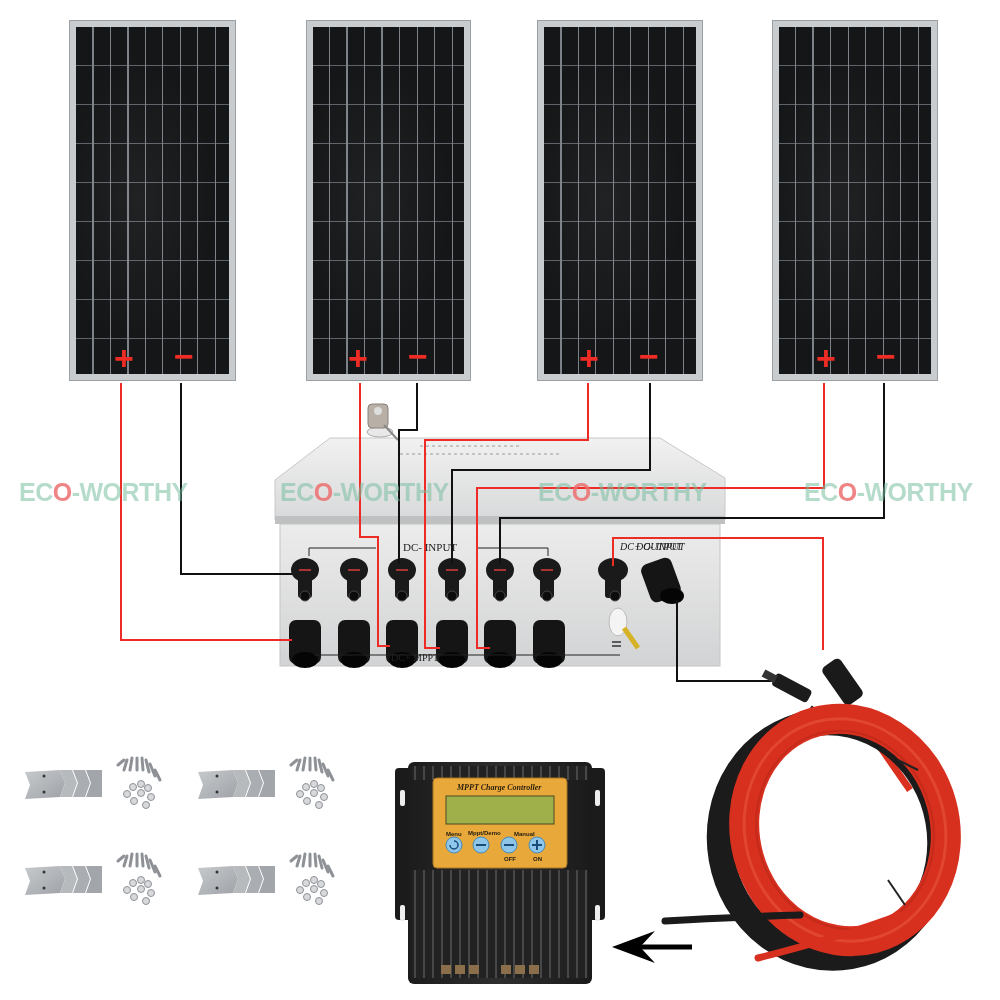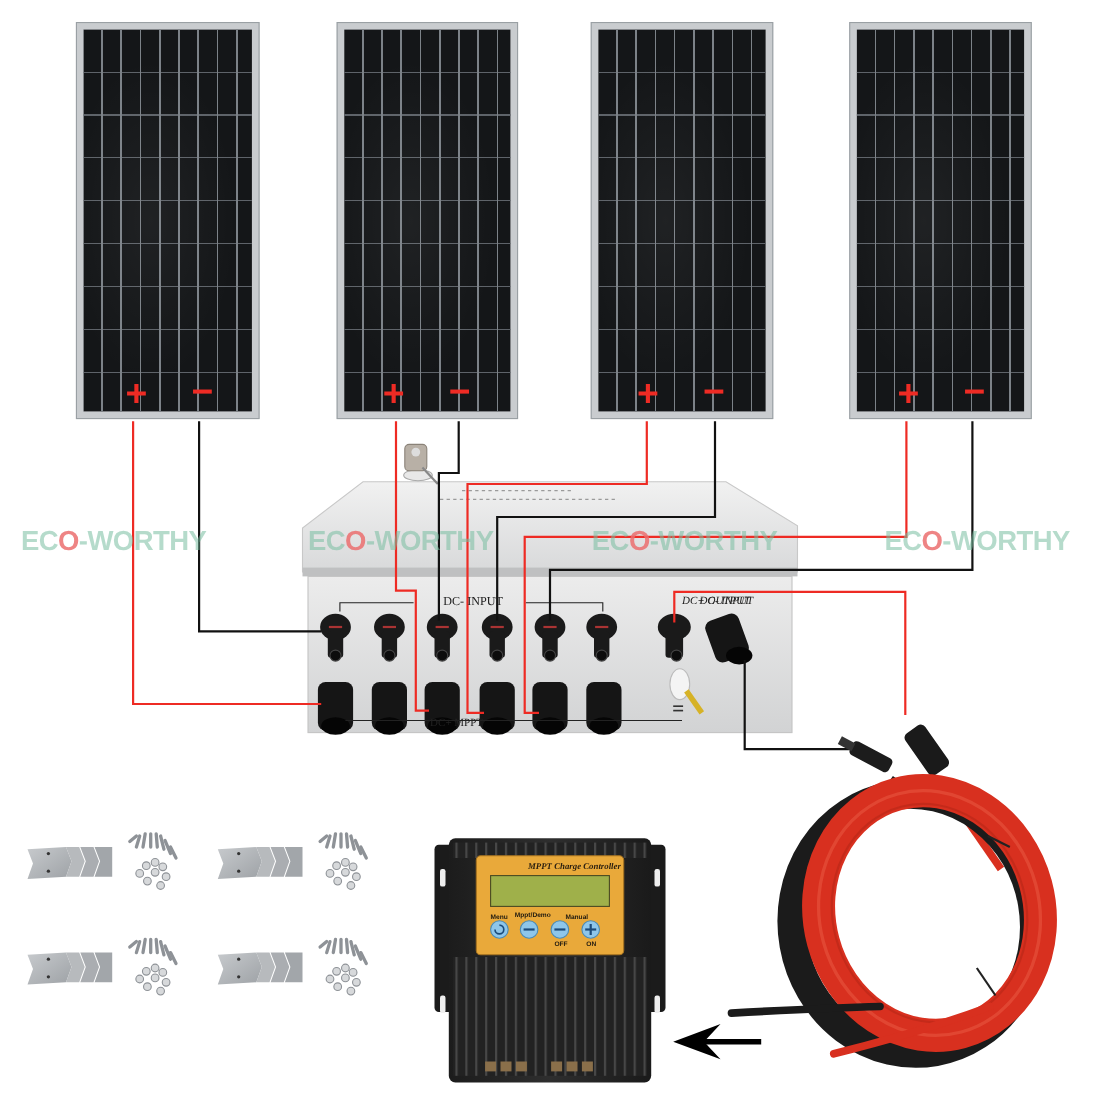--- a/index.html
+++ b/index.html
@@ -301,21 +301,21 @@
       <use href="#bset" x="0" y="96"></use>
       <use href="#bset" x="173" y="96"></use>
     </g>
   </svg>
 
   <span class="box-label" style="left:403px;top:541px;">DC- INPUT</span>
   <span class="box-label" style="left:391px;top:652px;font-size:10px;">DC+ MPPT</span>
   <span class="box-label" style="left:620px;top:541px;font-size:10px;font-style:italic;">DC+ OUTPUT</span>
   <span class="box-label" style="left:636px;top:541px;font-size:10px;font-style:italic;">DC- INPUT</span>
 
-  <span class="ctrl-title" style="left:480px;top:783px;">MPPT Charge Controller</span>
+  <span class="ctrl-title" style="left:457px;top:783px;">MPPT Charge Controller</span>
   <span class="ctrl-small" style="left:446px;top:831px;">Menu</span>
   <span class="ctrl-small" style="left:468px;top:830px;">Mppt/Demo</span>
   <span class="ctrl-small" style="left:514px;top:831px;">Manual</span>
   <span class="ctrl-small" style="left:504px;top:856px;">OFF</span>
   <span class="ctrl-small" style="left:533px;top:856px;">ON</span>
 
   <div class="watermark" style="left:19px;top:478px;"><span>EC</span><span class="o">O</span><span>-WORTHY</span></div>
   <div class="watermark" style="left:280px;top:478px;"><span>EC</span><span class="o">O</span><span>-WORTHY</span></div>
   <div class="watermark" style="left:538px;top:478px;"><span>EC</span><span class="o">O</span><span>-WORTHY</span></div>
   <div class="watermark" style="left:804px;top:478px;"><span>EC</span><span class="o">O</span><span>-WORTHY</span></div>

